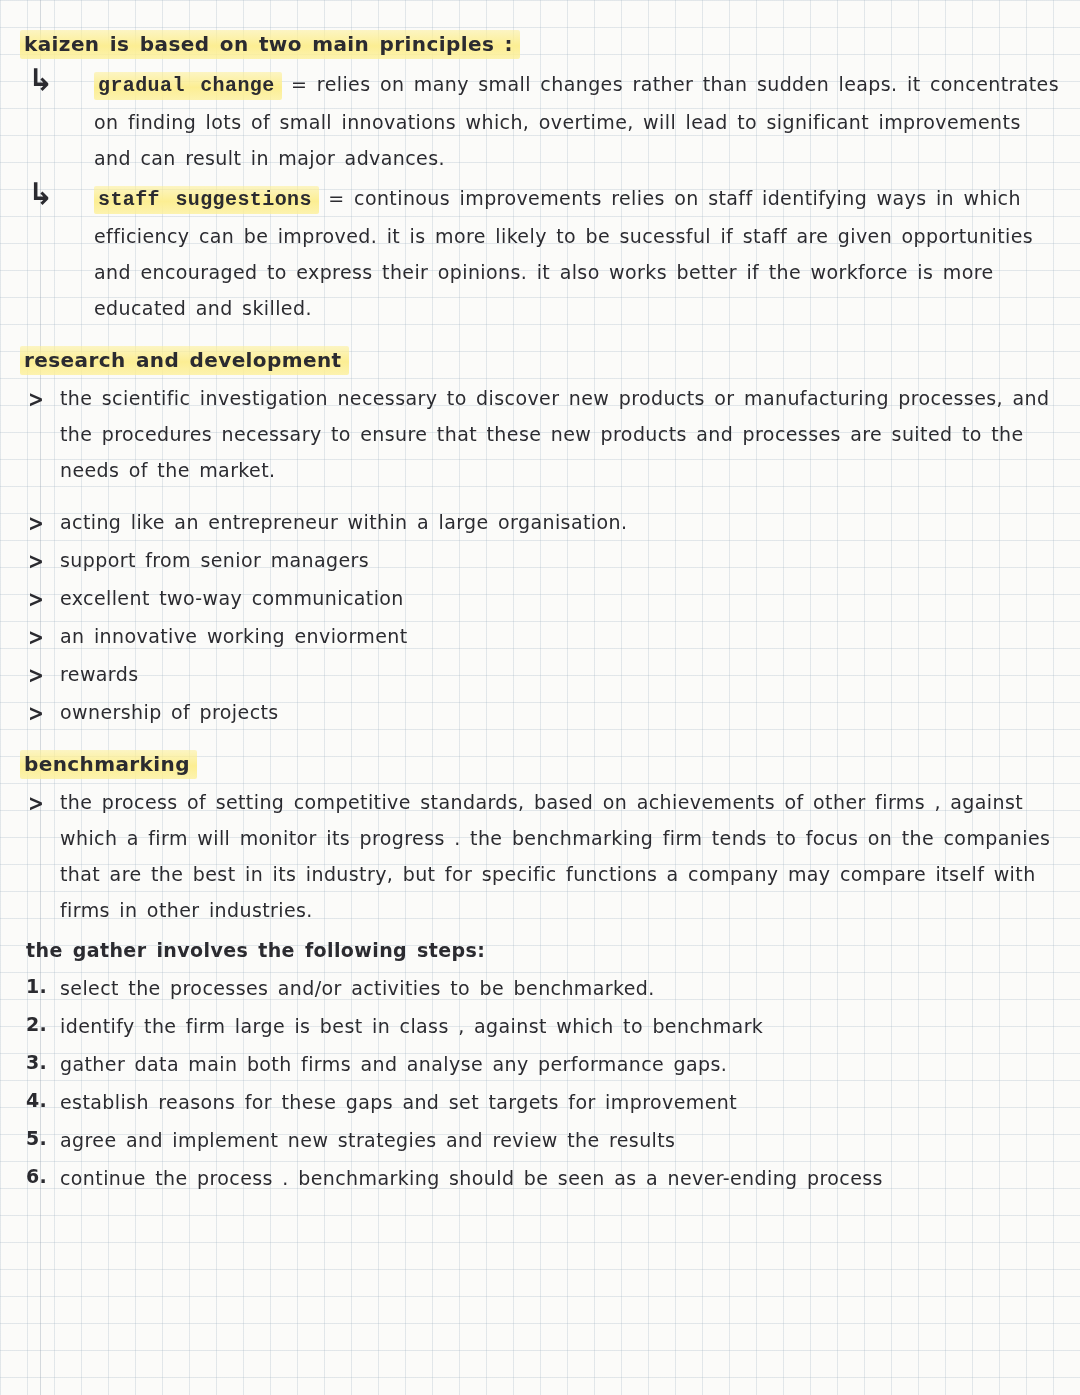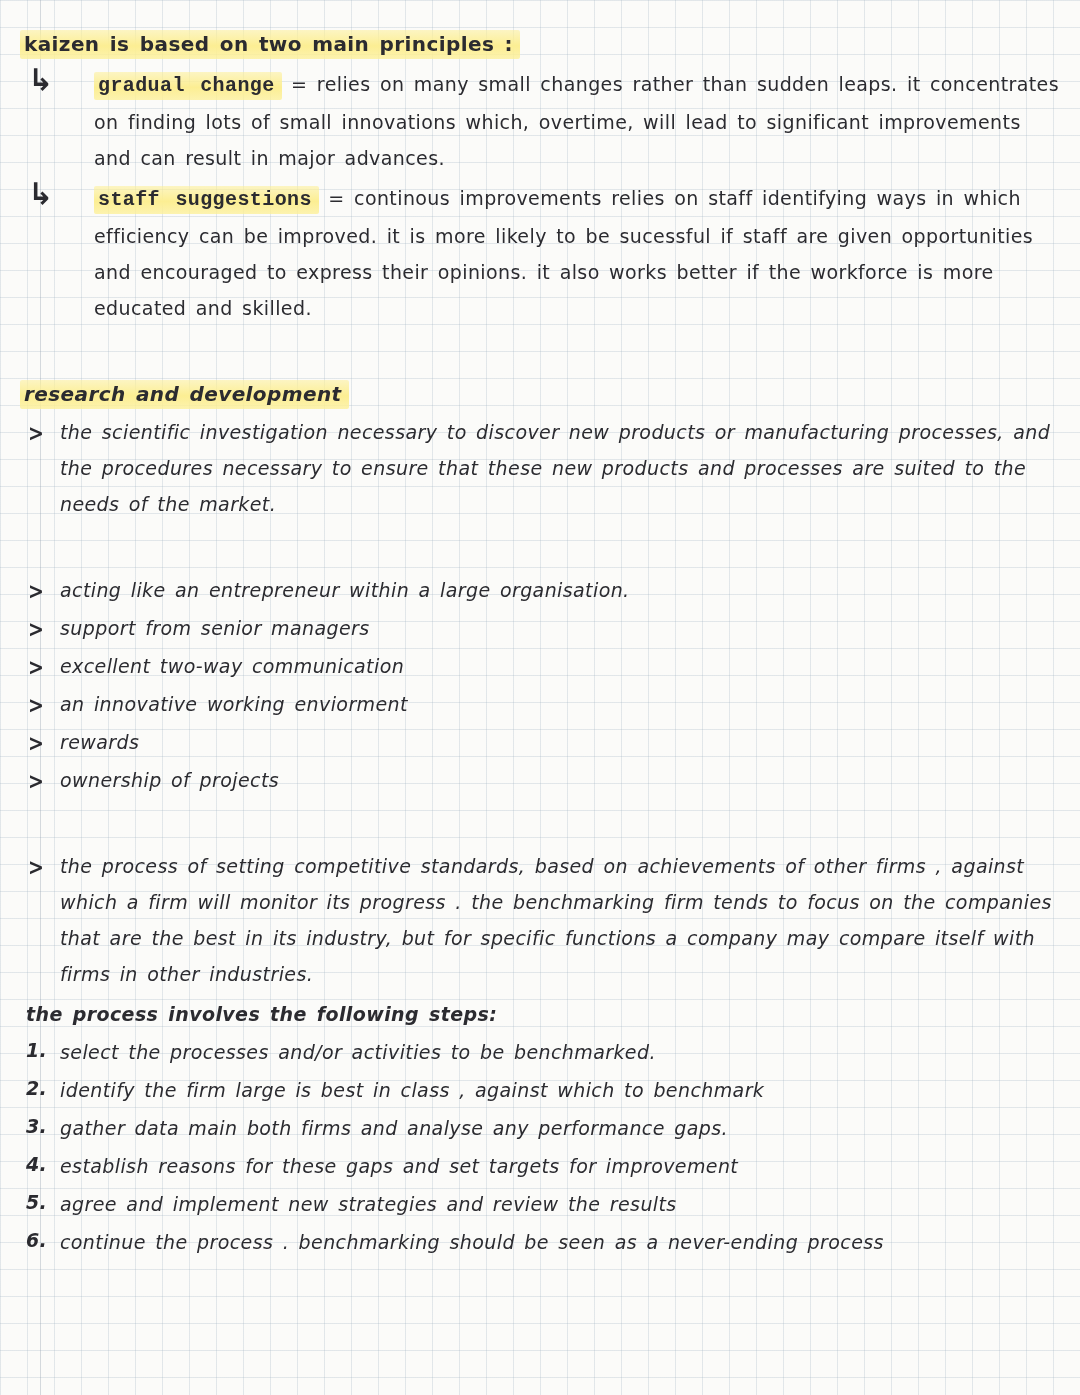--- a/index.html
+++ b/index.html
@@ -32,21 +32,21 @@
     width: 1080px;
     height: 1395px;
     padding: 26px 18px 10px 20px;
     font-size: 19px;
     letter-spacing: 0.4px;
     word-spacing: 3px;
     line-height: 36px;
   }
 
   section { margin: 0; }
-  .section-gap { margin-top: 50px; font-style: italic; }
+  .section-gap { margin-top: 16px; }
 
   .hl {
     background: linear-gradient(to bottom, rgba(253,240,150,0.55), #fcee93 55%, rgba(253,240,150,0.75));
     padding: 2px 7px 3px 4px;
     border-radius: 2px;
     box-decoration-break: clone;
     -webkit-box-decoration-break: clone;
   }
 
   .title {
@@ -168,26 +168,29 @@
       <span class="bullet">&gt;</span>
       <p>rewards</p>
     </div>
     <div class="bullet-item req-item">
       <span class="bullet">&gt;</span>
       <p>ownership of projects</p>
     </div>
   </section>
 
   <section class="section-gap">
+    <div class="title-line">
+      <span class="hl title">benchmarking</span>
+    </div>
     <div class="bullet-item">
       <span class="bullet">&gt;</span>
       <p>the process of setting competitive standards, based on achievements of other firms , against which a firm will monitor its progress . the benchmarking firm tends to focus on the companies that are the best in its industry, but for specific functions a company may compare itself with firms in other industries.</p>
     </div>
 
-    <div class="steps-intro">the process involves the following steps:</div>
+    <div class="steps-intro">the gather involves the following steps:</div>
 
     <div class="step-item">
       <span class="step-num">1.</span>
       <p>select the processes and/or activities to be benchmarked.</p>
     </div>
     <div class="step-item">
       <span class="step-num">2.</span>
       <p>identify the firm large is best in class , against which to benchmark</p>
     </div>
     <div class="step-item">

